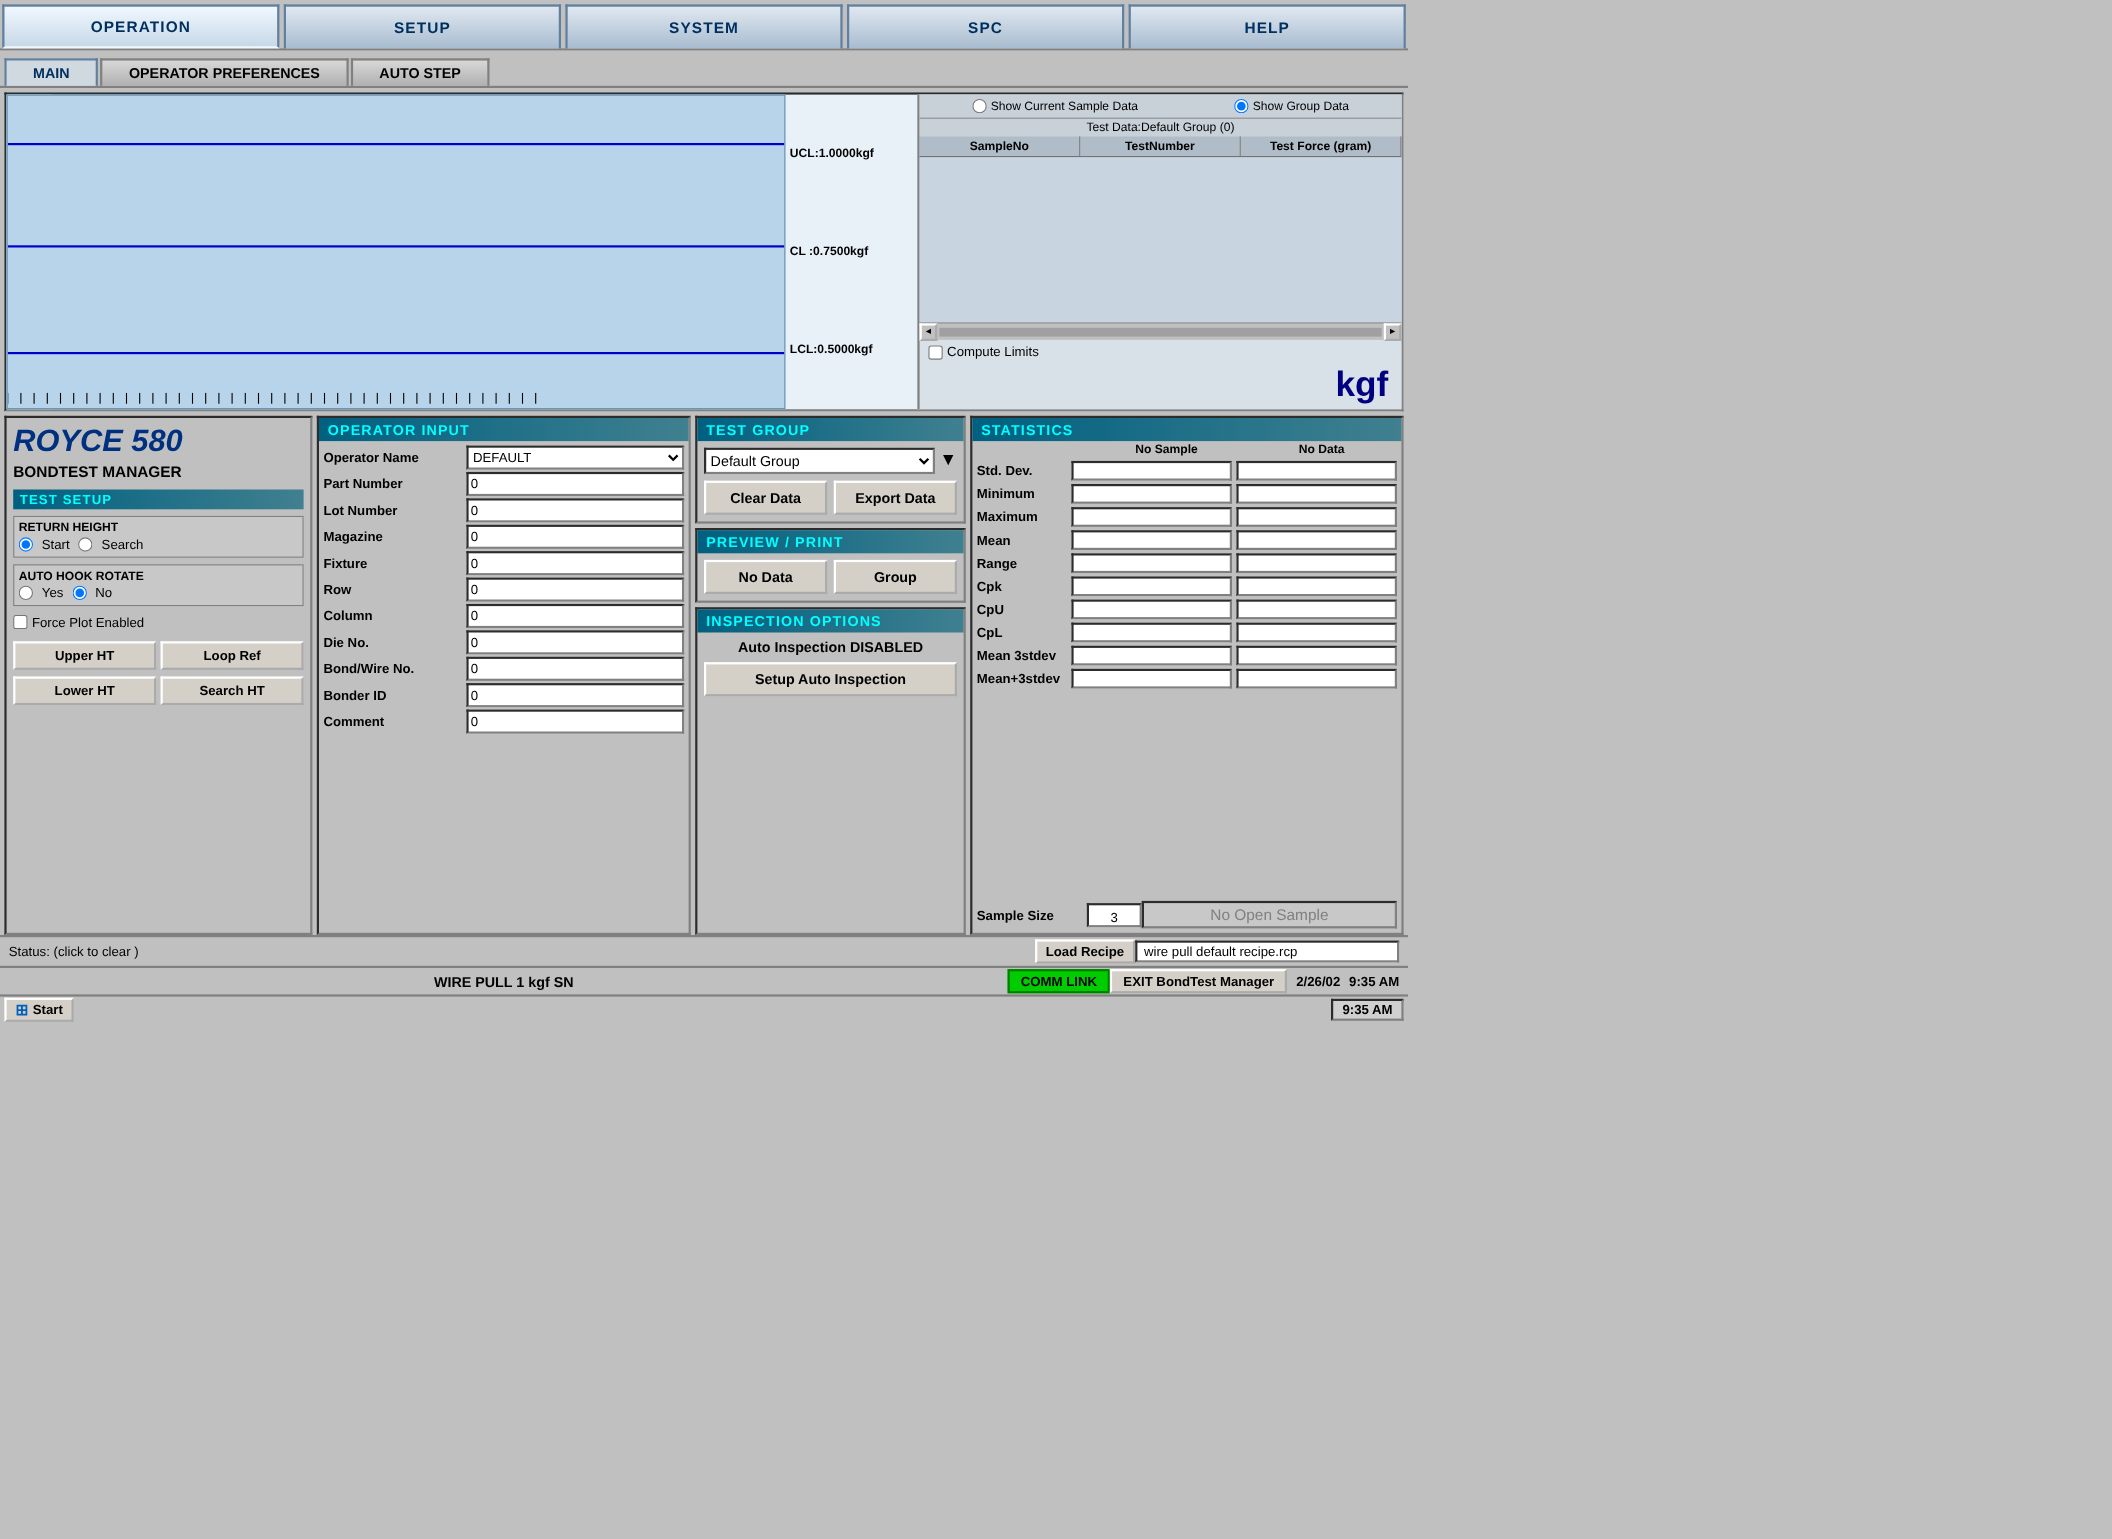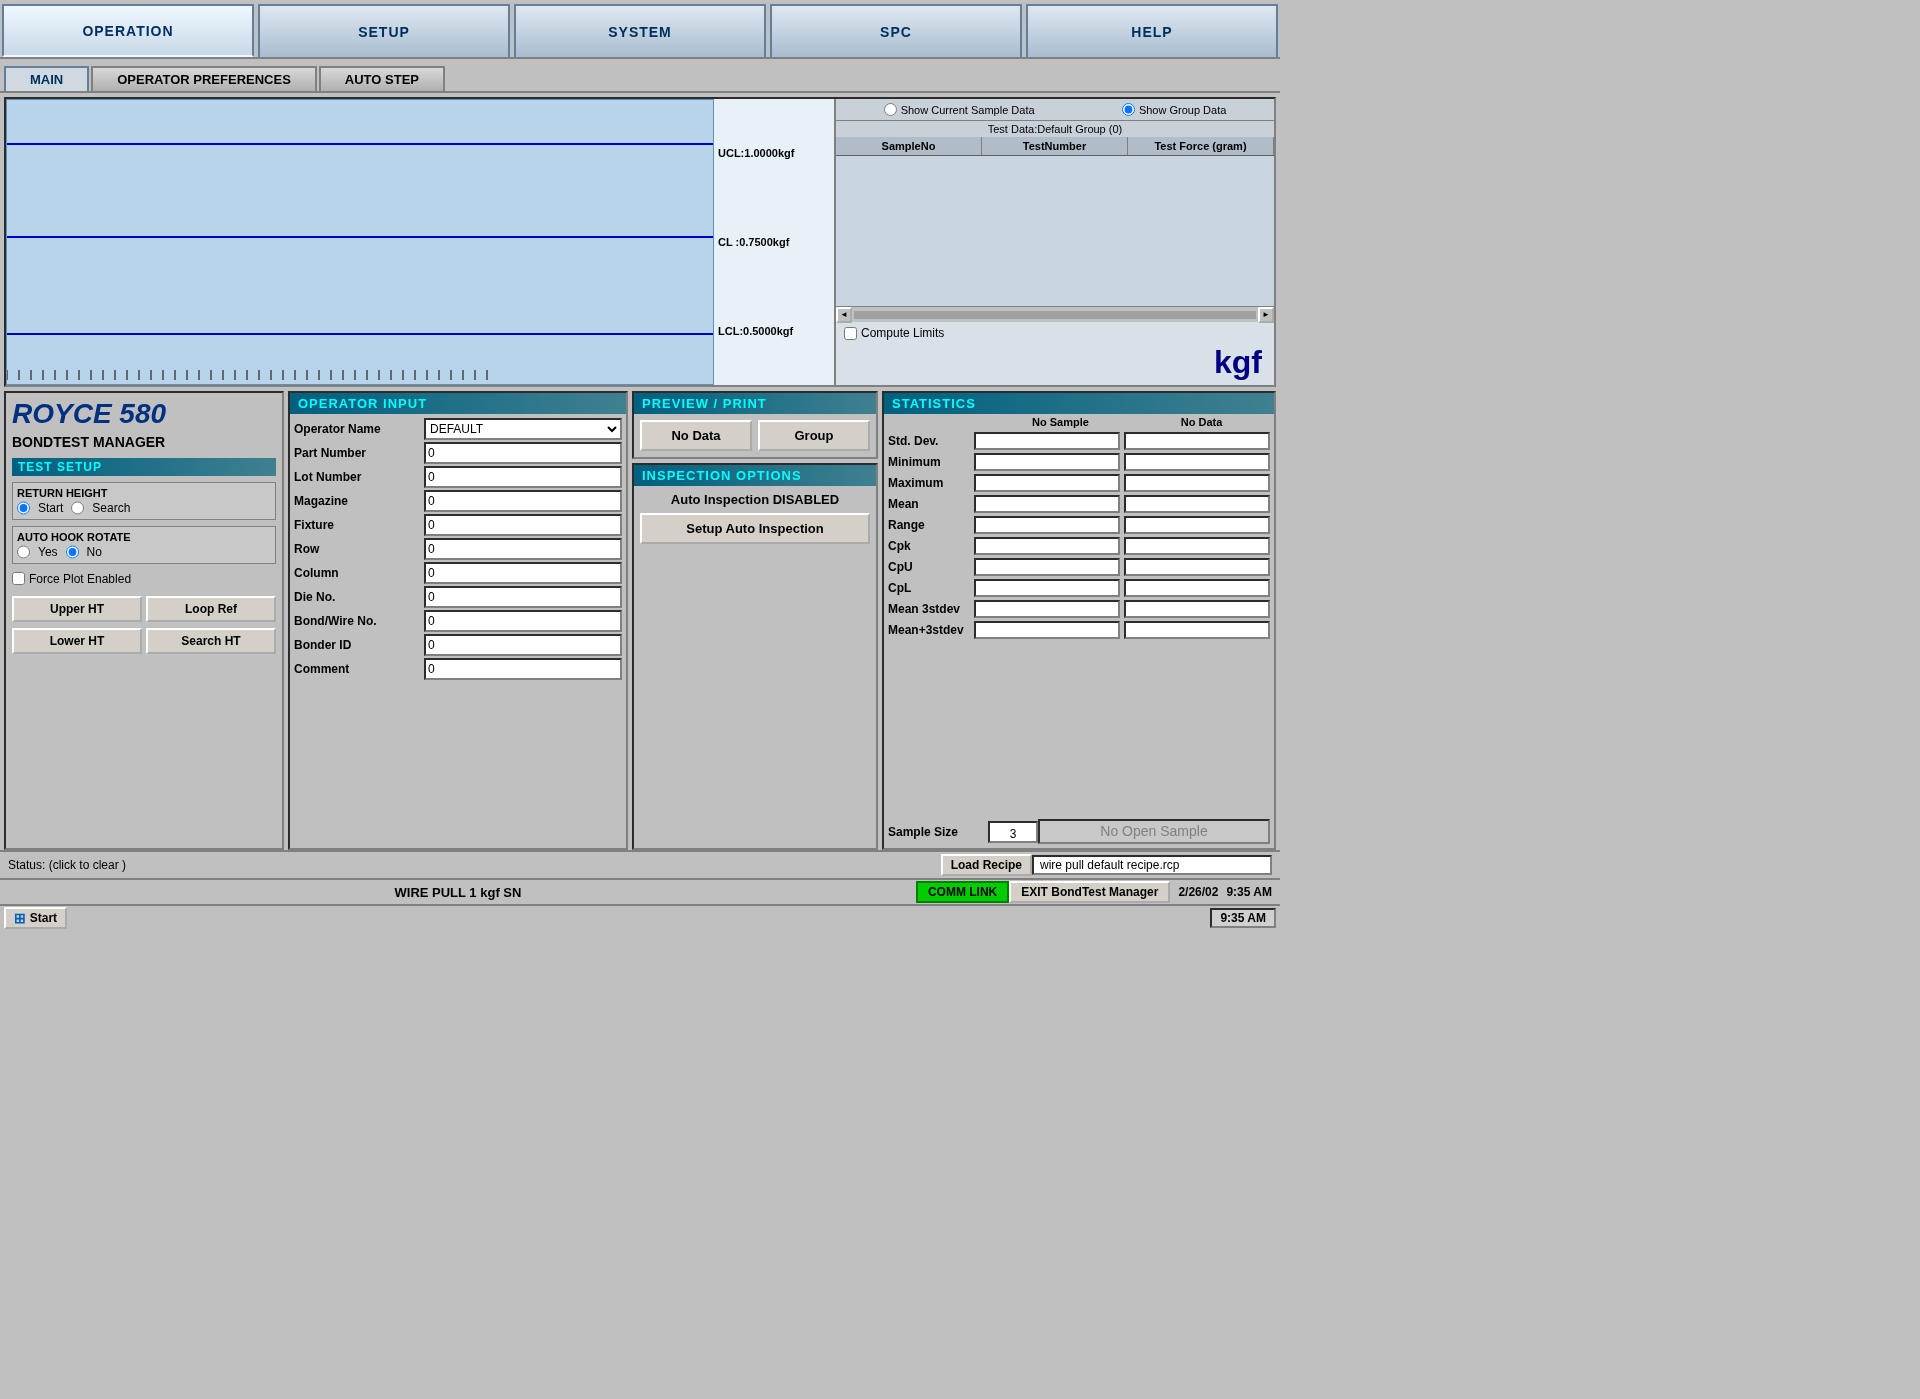--- a/index.html
+++ b/index.html
@@ -9,21 +9,21 @@
       background: #c0c0c0;
       width: 1280px;
       height: 930px;
       overflow: hidden;
     }
     
     .top-menu {
       display: flex;
       background: #c0c0c0;
       border-bottom: 2px solid #808080;
-      height: 59px;
+      height: 46px;
     }
     .menu-tab {
       flex: 1;
       display: flex;
       align-items: center;
       justify-content: center;
       background: linear-gradient(to bottom, #e0e8f0, #a8bcd0);
       border: 2px solid #6080a0;
       border-bottom: none;
       margin: 4px 2px 0;
@@ -787,20 +787,35 @@
 
         <div class="field-row">
           <span class="field-label">Comment</span>
           <input class="field-input" type="text" value="0" style="">
         </div>
       </div>
     </div>
 
     <div class="right-mid-panel">
 
+      <div class="test-group-panel">
+        <div class="panel-header">TEST GROUP</div>
+        <div class="test-group-inner">
+          <div class="group-select-row">
+            <select class="group-select">
+              <option>Default Group</option>
+            </select>
+            <span style="font-size:16px; cursor:pointer;">▼</span>
+          </div>
+          <div class="group-btn-row">
+            <div class="large-btn" style="flex:1;">Clear Data</div>
+            <div class="large-btn" style="flex:1;">Export Data</div>
+          </div>
+        </div>
+      </div>
 
       <div class="preview-panel">
         <div class="panel-header">PREVIEW / PRINT</div>
         <div class="preview-btn-row">
           <div class="large-btn" style="flex:1;">No Data</div>
           <div class="large-btn" style="flex:1;">Group</div>
         </div>
       </div>
 
       <div class="inspection-panel">

